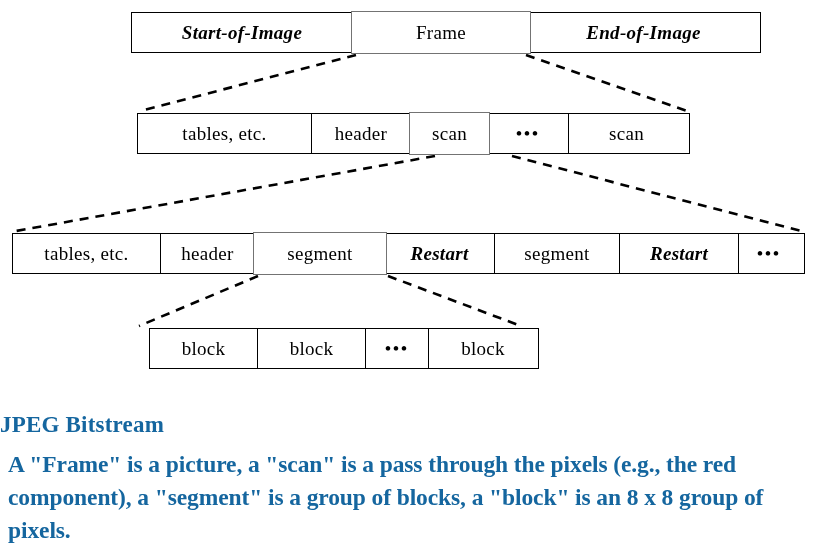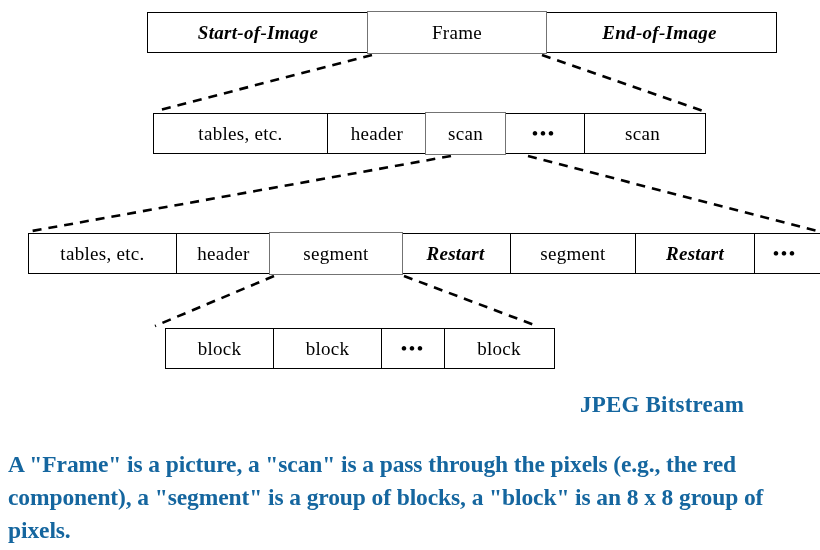--- a/index.html
+++ b/index.html
@@ -10,21 +10,21 @@
     width: 820px;
     height: 550px;
     background: #ffffff;
     font-family: "Liberation Serif", serif;
     overflow: hidden;
     position: relative;
   }
 
   #diagram {
     position: absolute;
-    left: 16px;
+    left: 0;
     top: 0;
     width: 672px;
     height: 395px;
   }
 
   svg.connectors {
     position: absolute;
     left: 0;
     top: 0;
     width: 820px;
@@ -80,23 +80,23 @@
   
   #row-1 { left: 131px;  top: 12px;  width: 630px; height: 41px; }
   #row-2 { left: 137px;  top: 113px; width: 553px; height: 41px; }
   #row-3 { left: 12px;   top: 233px; width: 793px; height: 41px; }
   #row-4 { left: 135px;  top: 328px; width: 390px; height: 41px; margin-left: 14px; }
 
   
   #caption {
     position: absolute;
     left: 0;
-    top: 392px;
+    top: 412px;
     width: 744px;
-    text-align: right;
+    text-align: left;
     font-family: "Liberation Serif", serif;
     font-weight: 700;
     font-size: 23px;
     color: #15669f;
     letter-spacing: 0.2px;
   }
 
   #description {
     position: absolute;
     left: 8px;

